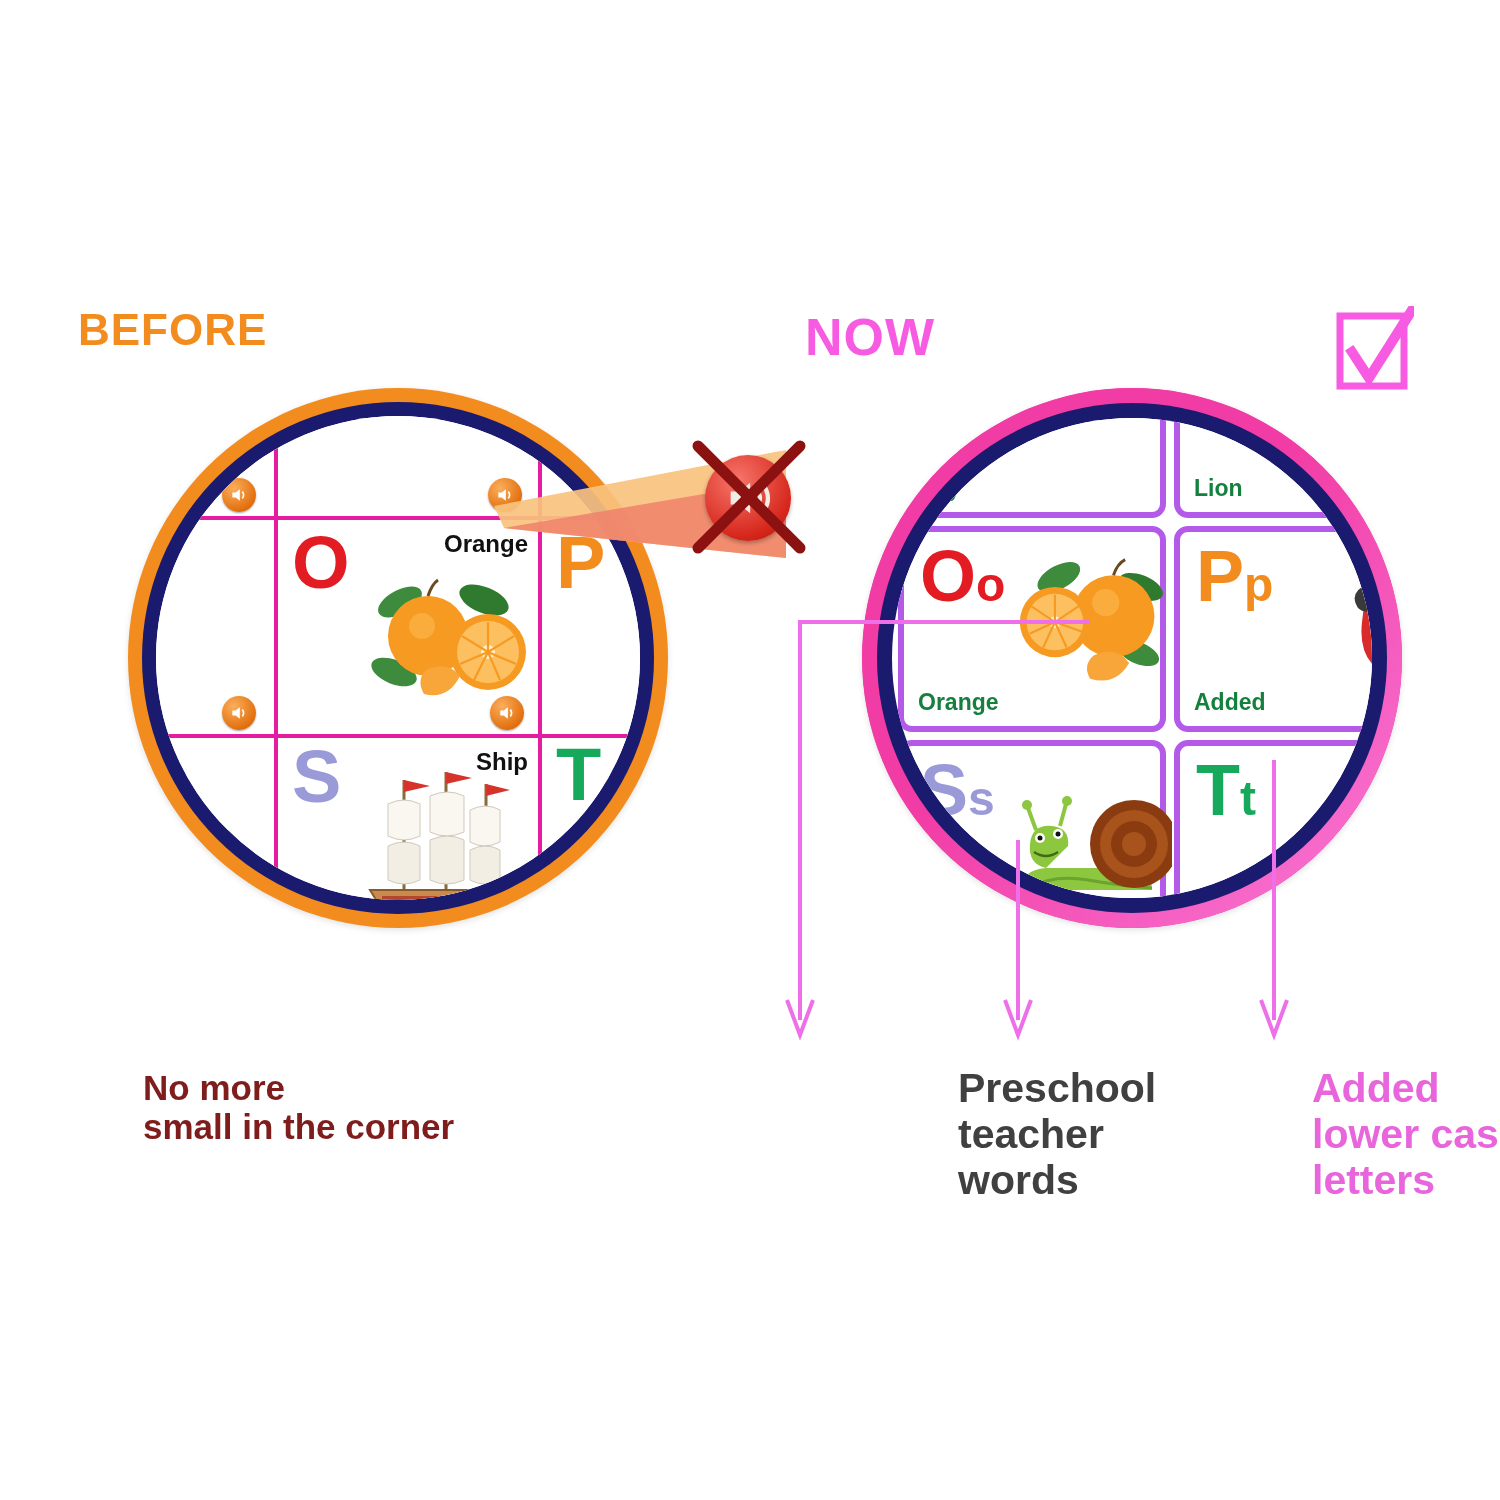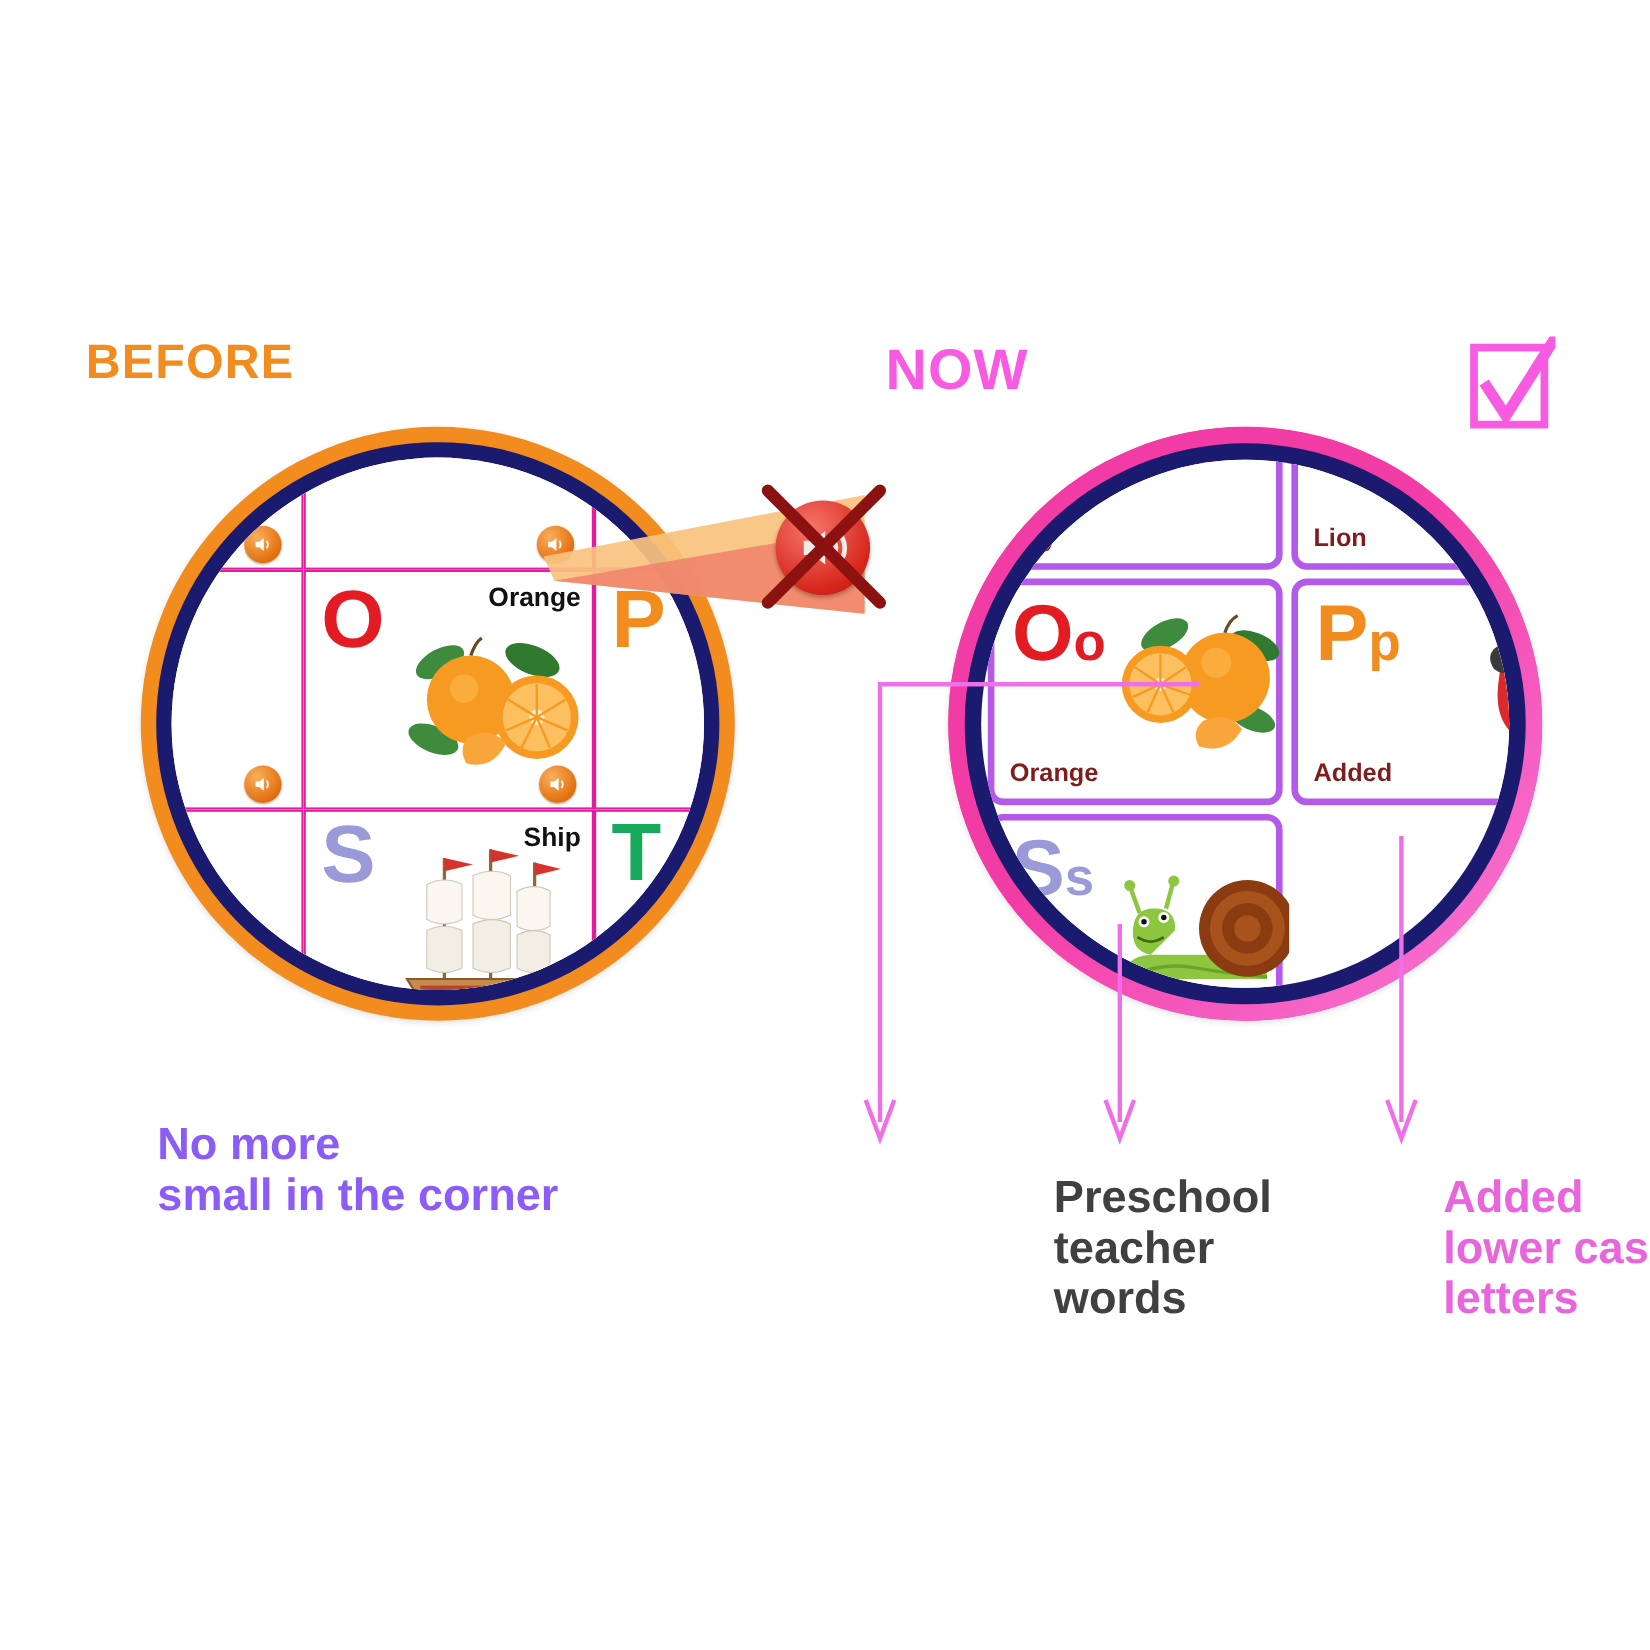--- a/index.html
+++ b/index.html
@@ -120,21 +120,21 @@
   }
   .gn-letters{
     position:absolute;left:16px;top:8px;
     font-weight:bold;line-height:1;
     font-family:"Liberation Sans", sans-serif;
   }
   .gn-letters .up{font-size:72px;}
   .gn-letters .low{font-size:48px;}
   .gn-word{
     position:absolute;left:14px;bottom:10px;
-    font-size:23px;font-weight:bold;color:#7f1d1d;
+    font-size:23px;font-weight:bold;color:#15803d;
   }
   .gn-pic{position:absolute;}
 
   
   .callout-beam{position:absolute;left:490px;top:440px;width:300px;height:180px;}
   .big-speaker{
     position:absolute;left:705px;top:455px;width:86px;height:86px;
     border-radius:50%;
     background:radial-gradient(circle at 38% 30%,#F7766B,#D6261B 70%,#A81710);
     box-shadow:0 2px 4px rgba(0,0,0,.3);
@@ -142,22 +142,22 @@
   }
   .big-speaker svg{width:52px;height:52px;}
   .cross-mark{position:absolute;left:690px;top:438px;width:118px;height:118px;}
 
   
   .connectors{position:absolute;left:0;top:0;width:1500px;height:1500px;pointer-events:none;}
 
   
   .cap{position:absolute;font-weight:bold;line-height:1.12;}
   .cap-before{
-    left:143px;top:1018px;width:540px;
-    font-size:41px;color:#8b5cf6;
+    left:143px;top:1068px;width:540px;
+    font-size:35px;color:#7f1d1d;
   }
   .cap-sensory{
     left:700px;top:1066px;width:200px;
     font-size:41px;color:#E865DB;
   }
   .cap-preschool{
     left:958px;top:1066px;width:245px;
     font-size:41px;color:#404040;
   }
   .cap-added{
@@ -403,20 +403,36 @@
             <circle cx="42" cy="44" r="5" fill="#fff"></circle>
               <circle cx="42" cy="44" r="2.5" fill="#111"></circle>
             <path d="M20 40 l-8 -22" stroke="#8DC63F" stroke-width="4"></path>
               <circle cx="11" cy="15" r="5" fill="#8DC63F"></circle>
             <path d="M44 36 l6 -22" stroke="#8DC63F" stroke-width="4"></path>
               <circle cx="51" cy="11" r="5" fill="#8DC63F"></circle>
             <path d="M18 62 q12 8 24 0" stroke="#3f6b12" stroke-width="2.5" fill="none"></path>
           </svg>
         </div>
 
+        <div class="gn-cell" style="left:410px;top:422px;width:268px;height:206px;">
+          <div class="gn-letters">
+            <span class="up" style="color:#16A95C;">T</span><span class="low" style="color:#16A95C;">t</span>
+          </div>
+
+          <svg class="gn-pic" style="left:176px;top:56px;" width="130" height="120" viewBox="0 0 130 120">
+            <path d="M14 64 q34 -40 74 -16 q28 16 16 46 q-34 28 -70 8 q-26 -14 -20 -38z" fill="#E8A13C"></path>
+            <path d="M14 64 q-12 18 2 34 q10 10 20 0" fill="none" stroke="#E8A13C" stroke-width="8"></path>
+            <g stroke="#3A2A16" stroke-width="6" stroke-linecap="round">
+              <path d="M36 38 l8 16"></path>
+                <path d="M54 30 l6 18"></path>
+                <path d="M72 32 l4 18"></path>
+                <path d="M88 44 l2 16"></path>
+            </g>
+          </svg>
+        </div>
 
       </div>
     </div>
   </div>
 
   <svg class="callout-beam" viewBox="0 0 300 180">
     <path d="M296 10 L296 118 L14 88 L4 66 Z" fill="#F9C27E" opacity="0.92"></path>
     <path d="M296 40 L296 118 L14 88 Z" fill="#F0816B" opacity="0.85"></path>
   </svg>
 

